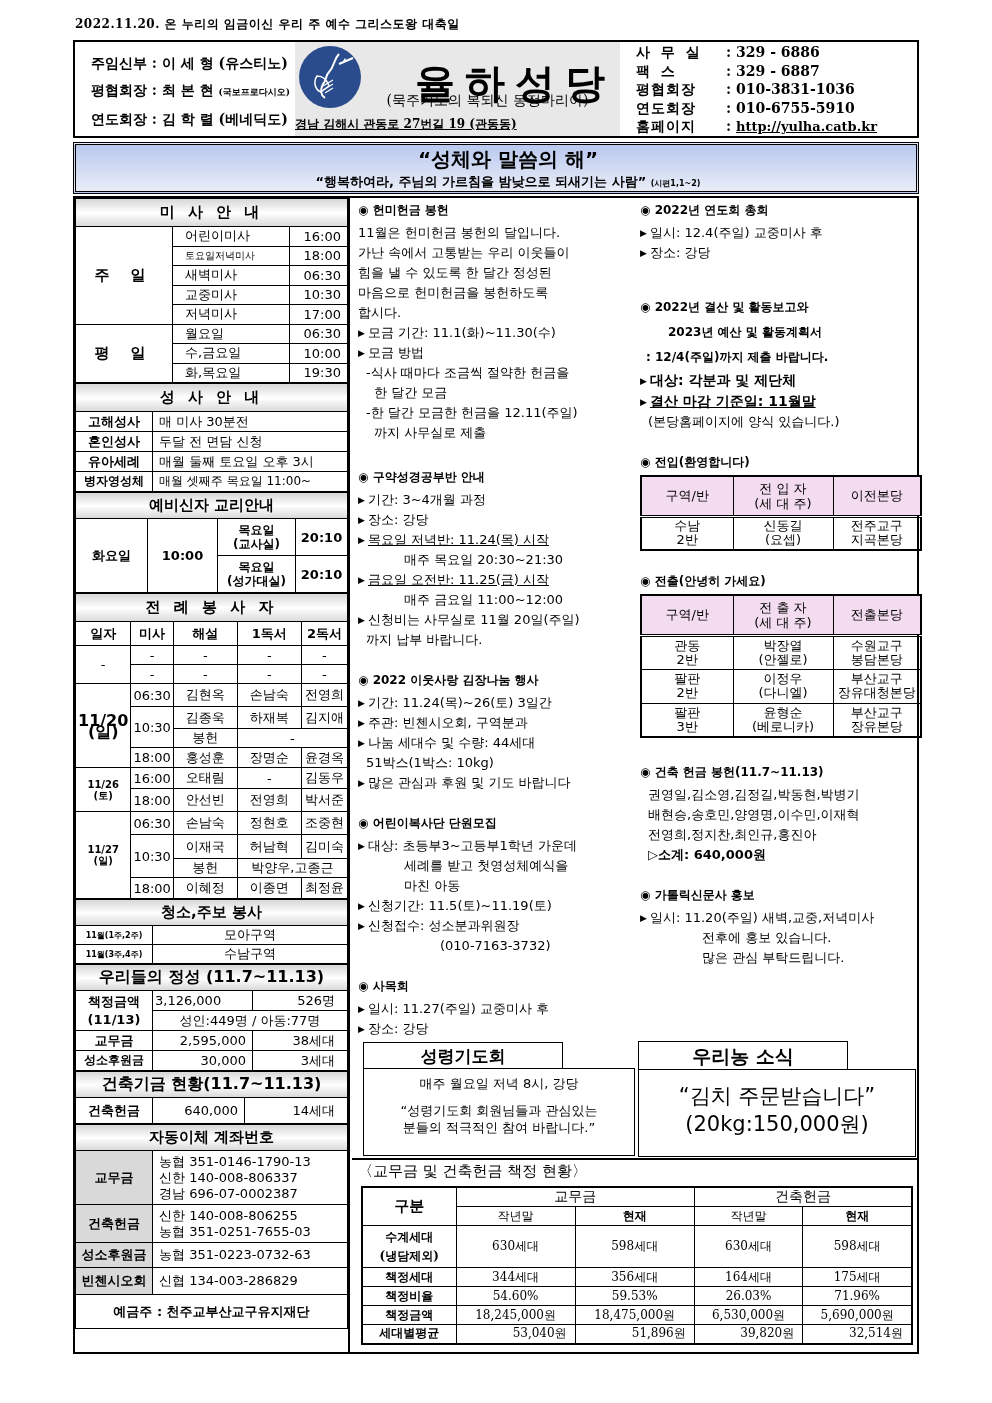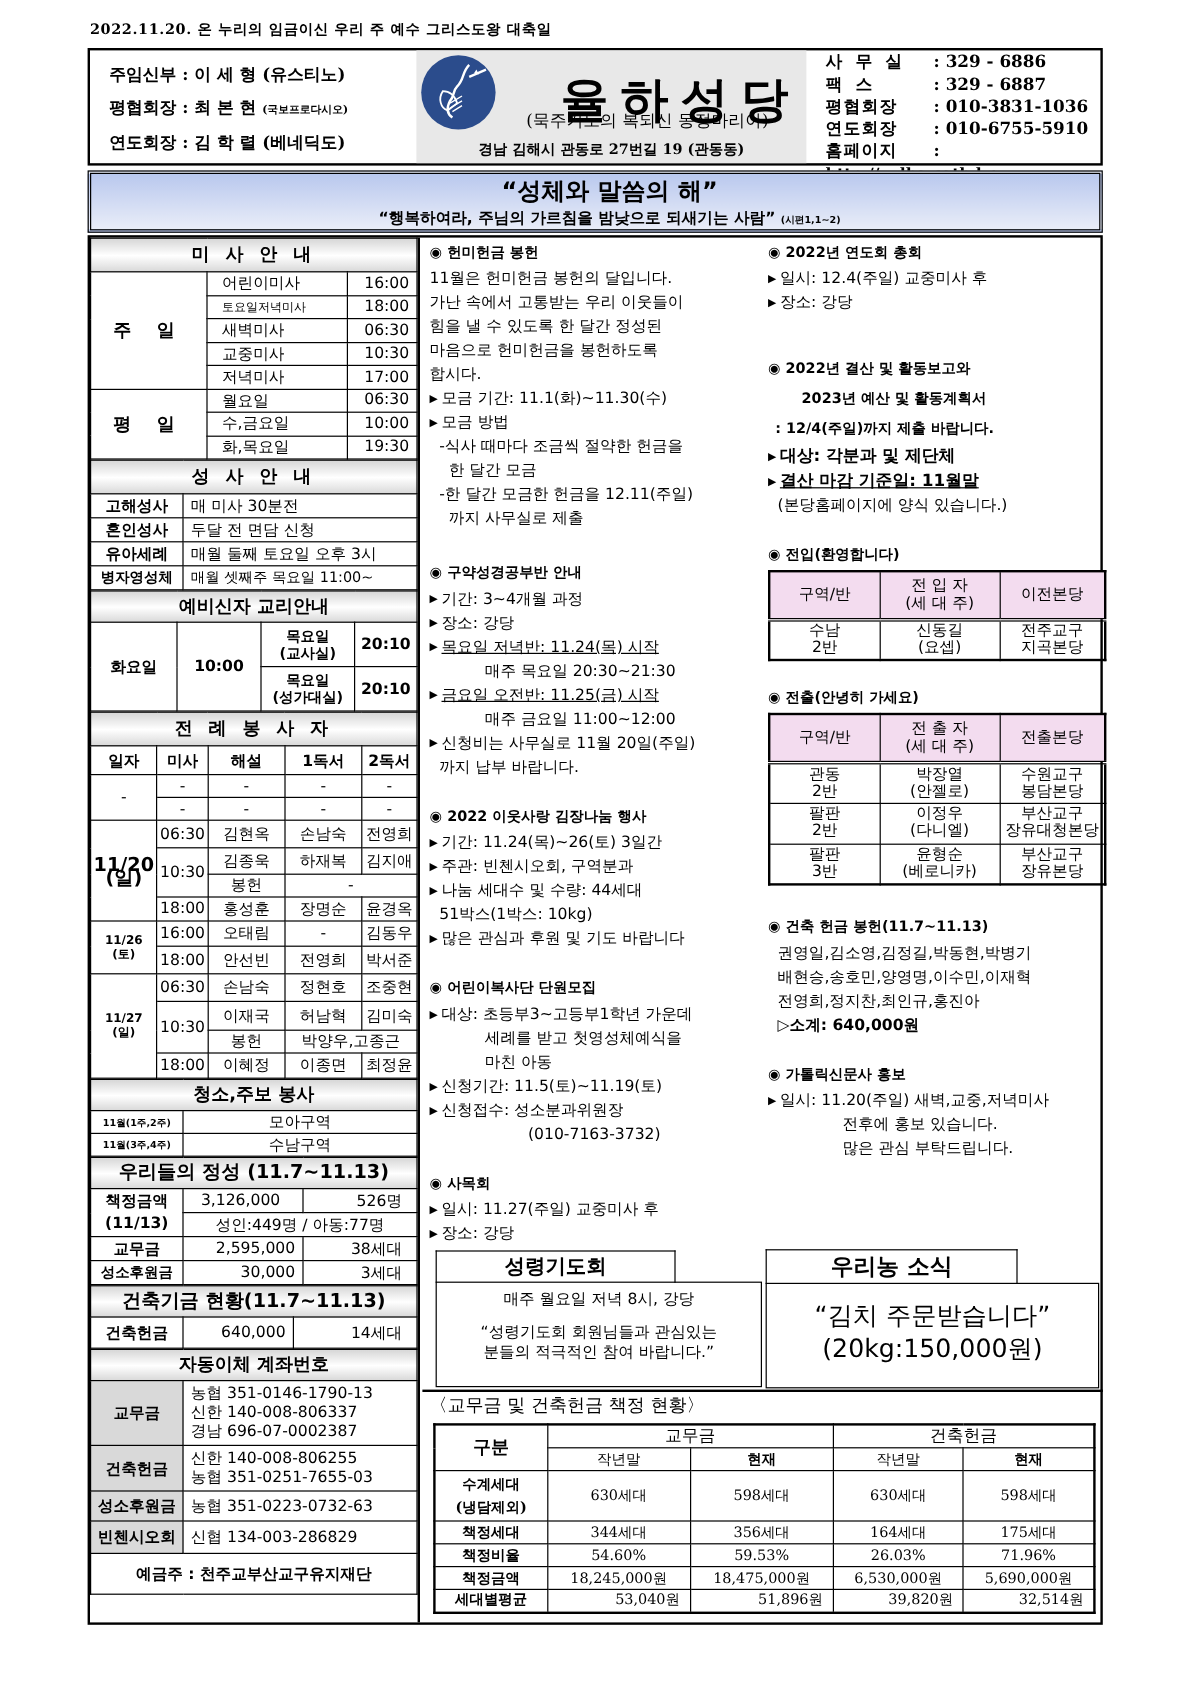--- a/index.html
+++ b/index.html
@@ -1,27 +1,27 @@
 <!DOCTYPE html>
 <html><head>
 <meta charset="utf-8">
 <style>
 *{box-sizing:border-box;margin:0;padding:0;}
 body{width:992px;height:1403px;background:#fff;font-family:"DejaVu Sans","Liberation Sans",sans-serif;color:#000;position:relative;overflow:hidden;}
 .abs{position:absolute;}
 .topline{left:75px;top:16px;font-family:"DejaVu Serif","Liberation Serif",serif;font-size:12px;font-weight:bold;letter-spacing:0.5px;}
 .header{left:73px;top:40px;width:846px;height:98px;border:2px solid #000;display:flex;}
-.hleft{width:272px;padding:8px 0 0 16px;font-family:"DejaVu Serif","Liberation Serif",serif;font-size:14px;font-weight:bold;line-height:27px;}
+.hleft{width:220px;padding:8px 0 0 16px;font-family:"DejaVu Serif","Liberation Serif",serif;font-size:14px;font-weight:bold;line-height:27px;}
 .hleft small{font-size:9px;}
 .hcenter{width:325px;background:#e8e8e8;position:relative;}
 .logo{position:absolute;left:4px;top:4px;width:62px;height:62px;border-radius:50%;background:#2b4c8c;}
 .logo svg{width:62px;height:62px;}
 .title{position:absolute;left:72px;top:14px;width:248px;text-align:right;font-size:40px;font-weight:bold;letter-spacing:10px;}
 .subtitle{position:absolute;left:60px;top:50px;width:265px;text-align:center;font-family:"DejaVu Serif","Liberation Serif",serif;font-size:14px;font-weight:normal;}
-.address{position:absolute;left:0;top:74px;width:325px;text-align:center;font-family:"DejaVu Serif","Liberation Serif",serif;font-size:12px;font-weight:bold;}
+.address{position:absolute;left:0;top:74px;width:325px;text-align:left;font-family:"DejaVu Serif","Liberation Serif",serif;font-size:12px;font-weight:bold;text-decoration:underline;}
 .hright{flex:1;padding:1px 0 0 16px;font-family:"DejaVu Serif","Liberation Serif",serif;font-size:14px;font-weight:bold;line-height:18.5px;}
 .hright .lbl{display:inline-block;width:90px;letter-spacing:3px;}
 .hright u{font-weight:bold;font-size:13px;}
 .theme{left:73px;top:142px;width:846px;height:52px;border:3px double #000;background:linear-gradient(#b9c8ee,#e9edf8);text-align:center;padding-left:24px;}
 .theme .t1{font-size:20px;font-weight:bold;margin-top:1px;}
 .theme .t2{font-size:13px;font-weight:bold;}
 .theme .t2 small{font-size:8px;}
 .main{left:73px;top:196px;width:846px;height:1158px;border:2px solid #000;}
 .leftcol{position:absolute;left:0;top:0;width:275px;height:1154px;border-right:2px solid #000;}
 table{border-collapse:collapse;width:100%;}
@@ -287,21 +287,21 @@
     <table>
       <tbody>
           <tr>
             <td colspan="3" class="sechead2" style="font-size:16px">우리들의 정성 (11.7~11.13)</td>
           </tr>
       <tr style="height:20px">
             <td rowspan="2" class="b" style="width:77px;line-height:18px">
               <div>책정금액</div>
               <div>(11/13)</div>
             </td>
-            <td style="width:100px;text-align:center;padding-right:6px">3,126,000</td>
+            <td style="width:100px;text-align:left;padding-right:6px">3,126,000</td>
             <td style="text-align:right;padding-right:12px">526명</td>
           </tr>
       <tr style="height:20px">
             <td colspan="2">성인:449명 / 아동:77명</td>
           </tr>
       <tr style="height:20px">
             <td class="b">교무금</td>
             <td style="text-align:right;padding-right:6px">2,595,000</td>
             <td style="text-align:right;padding-right:12px">38세대</td>
           </tr>

